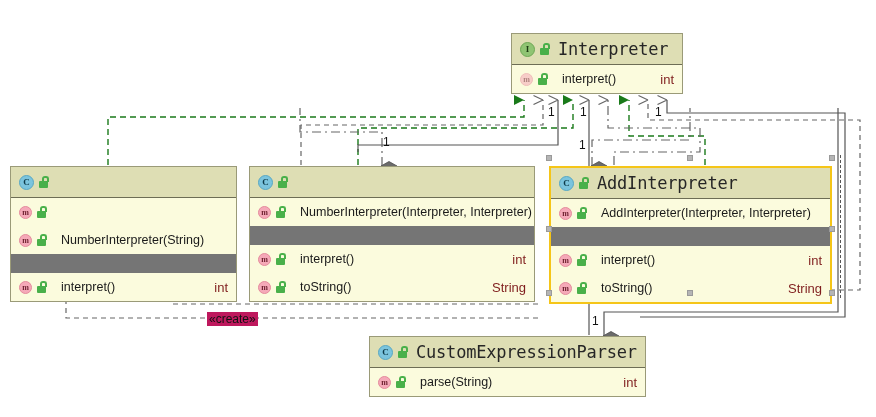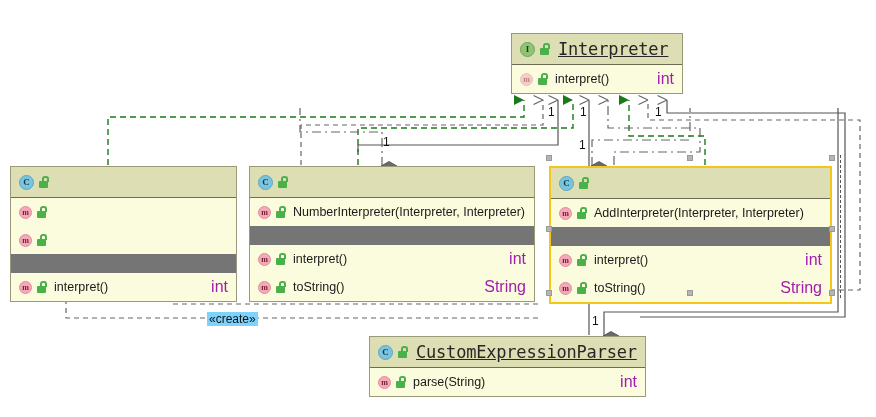--- a/index.html
+++ b/index.html
@@ -39,39 +39,38 @@
     padding-left: 8px;
     box-sizing: border-box;
   }
   .uml-title {
     font-family: "DejaVu Sans Mono", monospace;
     font-size: 17px;
     color: #262626;
     margin-left: 7px;
     letter-spacing: -0.2px;
     white-space: nowrap;
-    text-decoration: underline;
   }
   .uml-row {
     height: 28px;
     display: flex;
     align-items: center;
     padding: 0 8px 0 8px;
     box-sizing: border-box;
     position: relative;
   }
   .uml-row .member-name {
     font-size: 12.5px;
     color: #1a1a1a;
-    margin-left: 6px;
+    margin-left: 13px;
     white-space: nowrap;
   }
   .uml-row .member-type {
-    font-size: 16px;
-    color: #a21caf;
+    font-size: 13px;
+    color: #7f1d1d;
     margin-left: auto;
     white-space: nowrap;
   }
   .uml-sep {
     background: #757575;
     height: 19px;
   }
 
   
   .icon-circle {
@@ -144,21 +143,21 @@
     position: absolute;
     font-size: 12px;
     color: #111;
     z-index: 12;
     font-family: "Liberation Sans", sans-serif;
   }
   .stereo-label {
     position: absolute;
     font-size: 12px;
     color: #111;
-    background: #7dd3fc;
+    background: #be185d;
     padding: 0 2px;
     z-index: 12;
     white-space: nowrap;
   }
 
   
   .handle {
     position: absolute;
     width: 6px;
     height: 6px;
@@ -278,20 +277,21 @@
       <span class="icon-lock"></span>
     </div>
     <div class="uml-row">
       <span class="icon-circle icon-method">m</span>
       <span class="icon-lock"></span>
       <span class="member-type"></span>
     </div>
     <div class="uml-row">
       <span class="icon-circle icon-method">m</span>
       <span class="icon-lock"></span>
+      <span class="member-name">NumberInterpreter(String)</span>
       <span class="member-type"></span>
     </div>
     <div class="uml-sep"></div>
     <div class="uml-row">
       <span class="icon-circle icon-method">m</span>
       <span class="icon-lock"></span>
       <span class="member-name">interpret()</span>
       <span class="member-type">int</span>
     </div>
   </div>
@@ -321,20 +321,21 @@
       <span class="member-type">String</span>
     </div>
   </div>
 
   <div class="sel-outline" style="left:840px; top:155px; width:18px; height:143px; border-left:1px dashed #555; border-top:none; border-right:none; border-bottom:none;"></div>
 
   <div class="uml-class selected" style="left:549px; top:166px; width:283px;">
     <div class="uml-header">
       <span class="icon-circle icon-class">C</span>
       <span class="icon-lock"></span>
+      <span class="uml-title">AddInterpreter</span>
     </div>
     <div class="uml-row">
       <span class="icon-circle icon-method">m</span>
       <span class="icon-lock"></span>
       <span class="member-name">AddInterpreter(Interpreter, Interpreter)</span>
       <span class="member-type"></span>
     </div>
     <div class="uml-sep"></div>
     <div class="uml-row">
       <span class="icon-circle icon-method">m</span>

